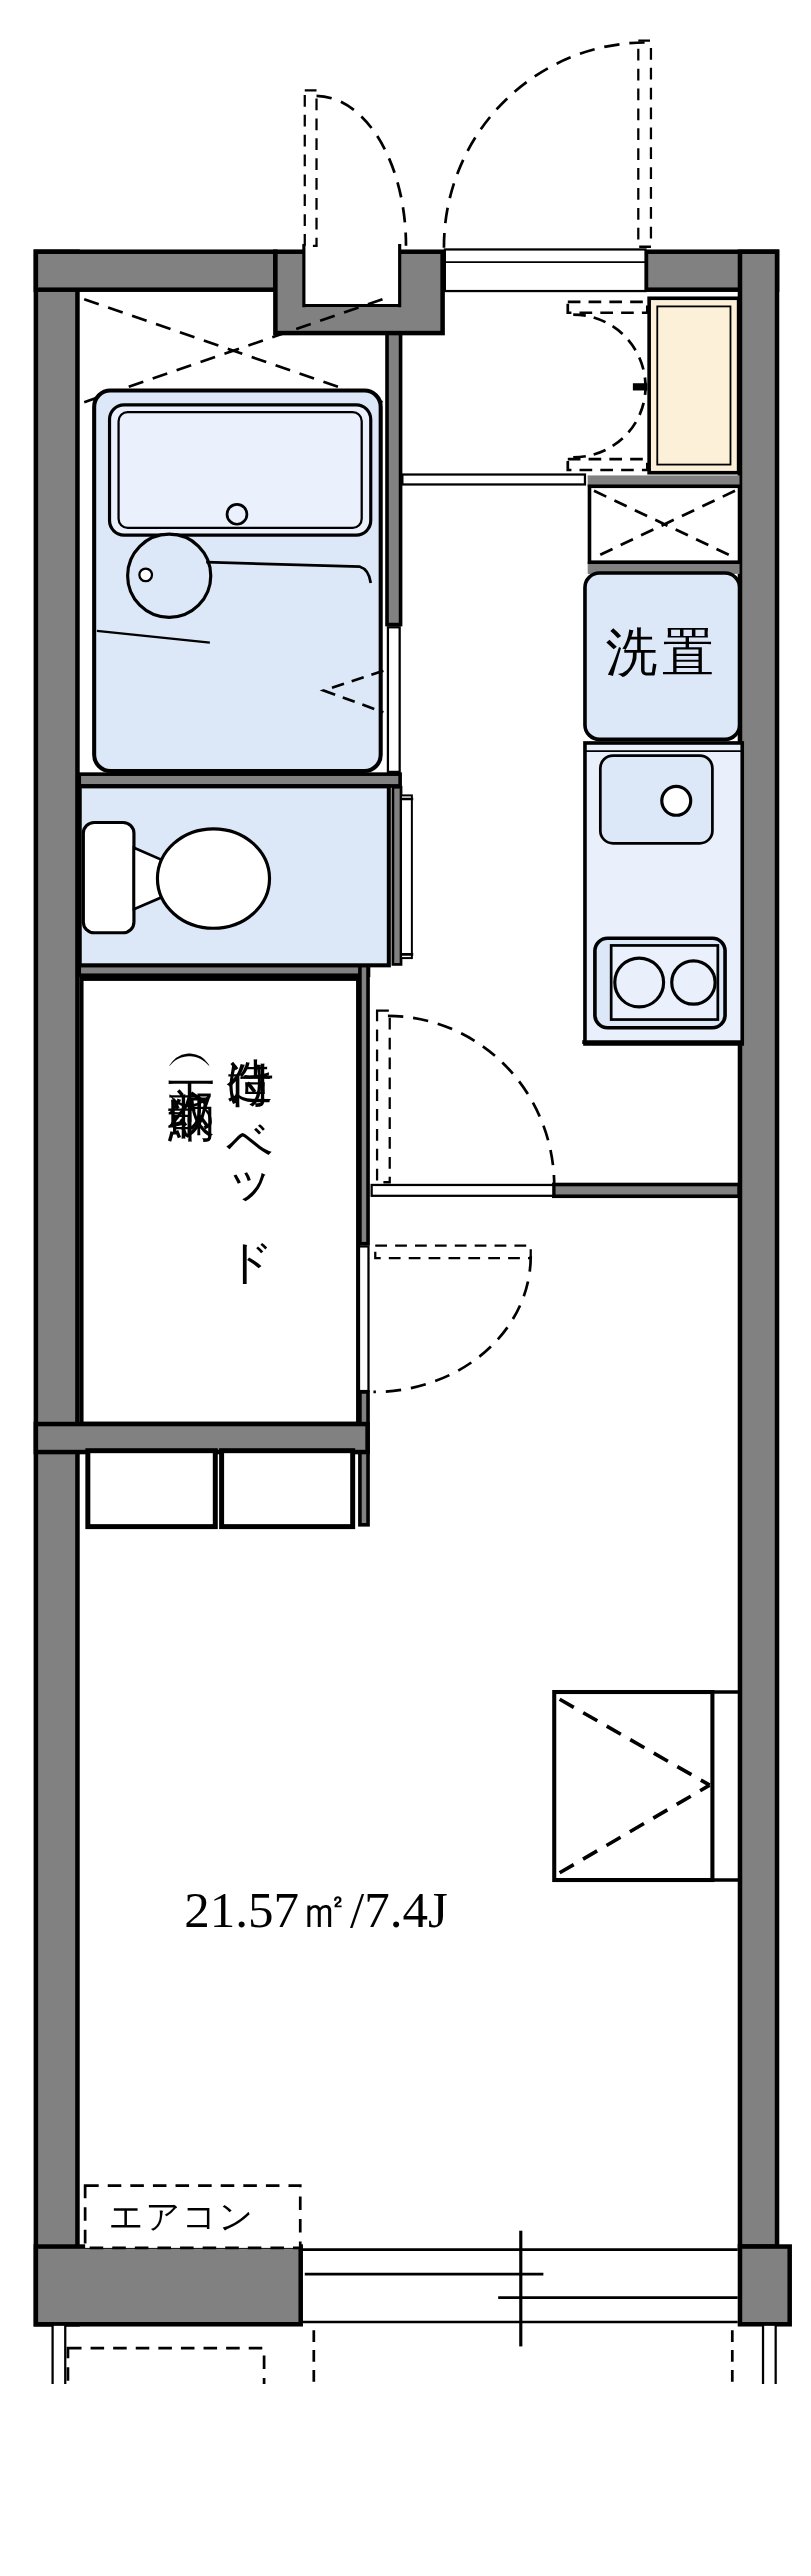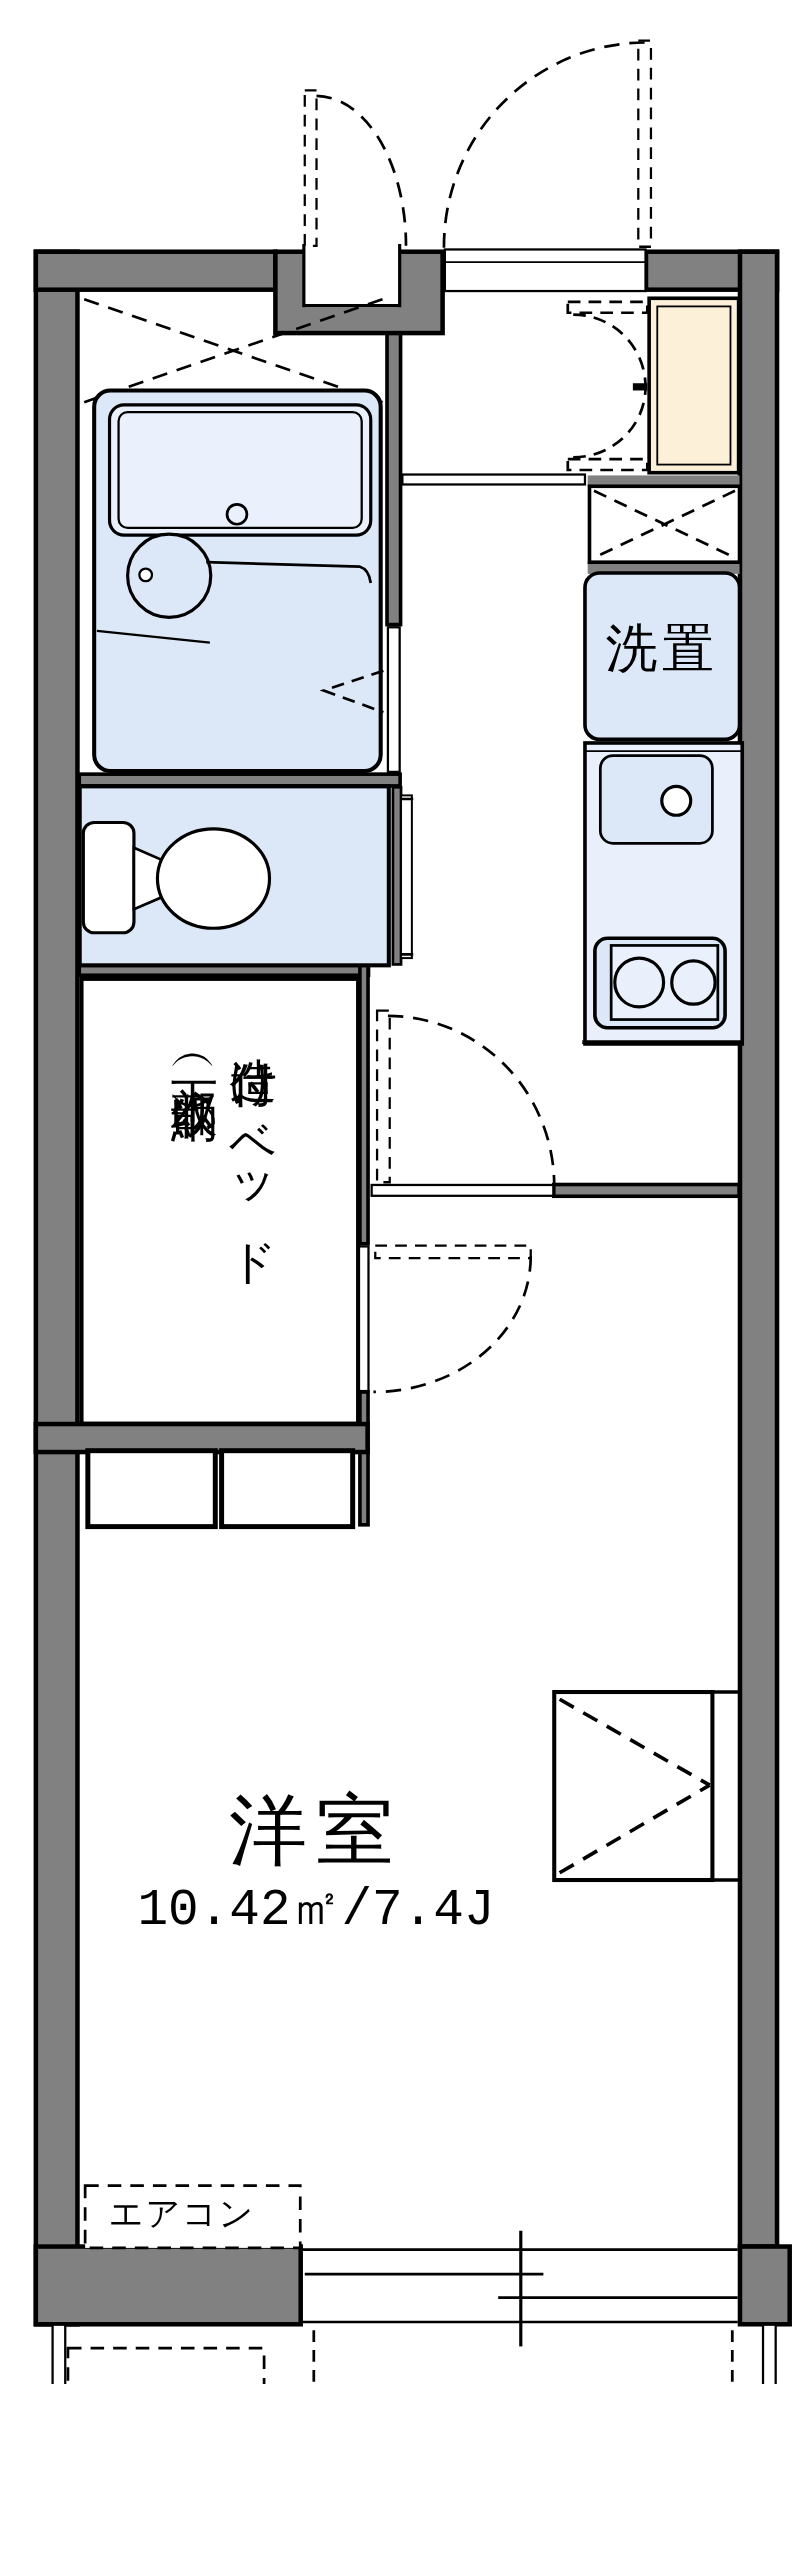--- a/index.html
+++ b/index.html
@@ -1,20 +1,20 @@
 <!DOCTYPE html>
 <html style="--wall-gray: #818181; --fixture-blue: #dce8f8; --fixture-blue-light: #eaf1fc; --counter-blue: #e9f0fb; --cabinet-beige: #fcf1d8; --line-black: #000000; --bg: #ffffff;font-size:14.5px"><head>
 <meta charset="utf-8">
 <style>
   html,body{margin:0;padding:0;background:#fff;}
   #stage{
     position:relative;
     width:812px;height:2384px;
     background:var(--bg,#fff);
-    font-family:Liberation Mono, monospace;
+    font-family:Liberation Serif, serif;
     overflow:hidden;
   }
   #plan-svg{position:absolute;left:0;top:0;}
   .lbl{
     position:absolute;
     color:#000;
     font-weight:500;
     white-space:nowrap;
     transform:translate(-50%,-50%);
     line-height:1.05;
@@ -169,19 +169,18 @@
     <path d="M810,2578 V2656" stroke="#000" stroke-width="3" stroke-dasharray="13 9" fill="none"></path>
   </g>
 </svg>
 
   <div class="lbl" id="washer-label" style="left:662px;top:653px;">洗置</div>
 
   <div class="lbl vert bedtxt" style="left:250px;top:1020px;">造付けベッド</div>
 
   <div class="lbl vert bedtxt" style="left:191px;top:1039px;">（下部収納）</div>
 
-  <div class="lbl" id="room-name" style="left:316px;top:1837px;">洋室</div>
 
-  <div class="lbl" id="room-area" style="left:316px;top:1911px;">10.42㎡/7.4J</div>
+  <div class="lbl" id="room-area" style="left:316px;top:1911px;">21.57㎡/7.4J</div>
 
   <div class="lbl" id="aircon-label" style="left:182px;top:2217px;">エアコン</div>
 </div>
 
 
 </body></html>

